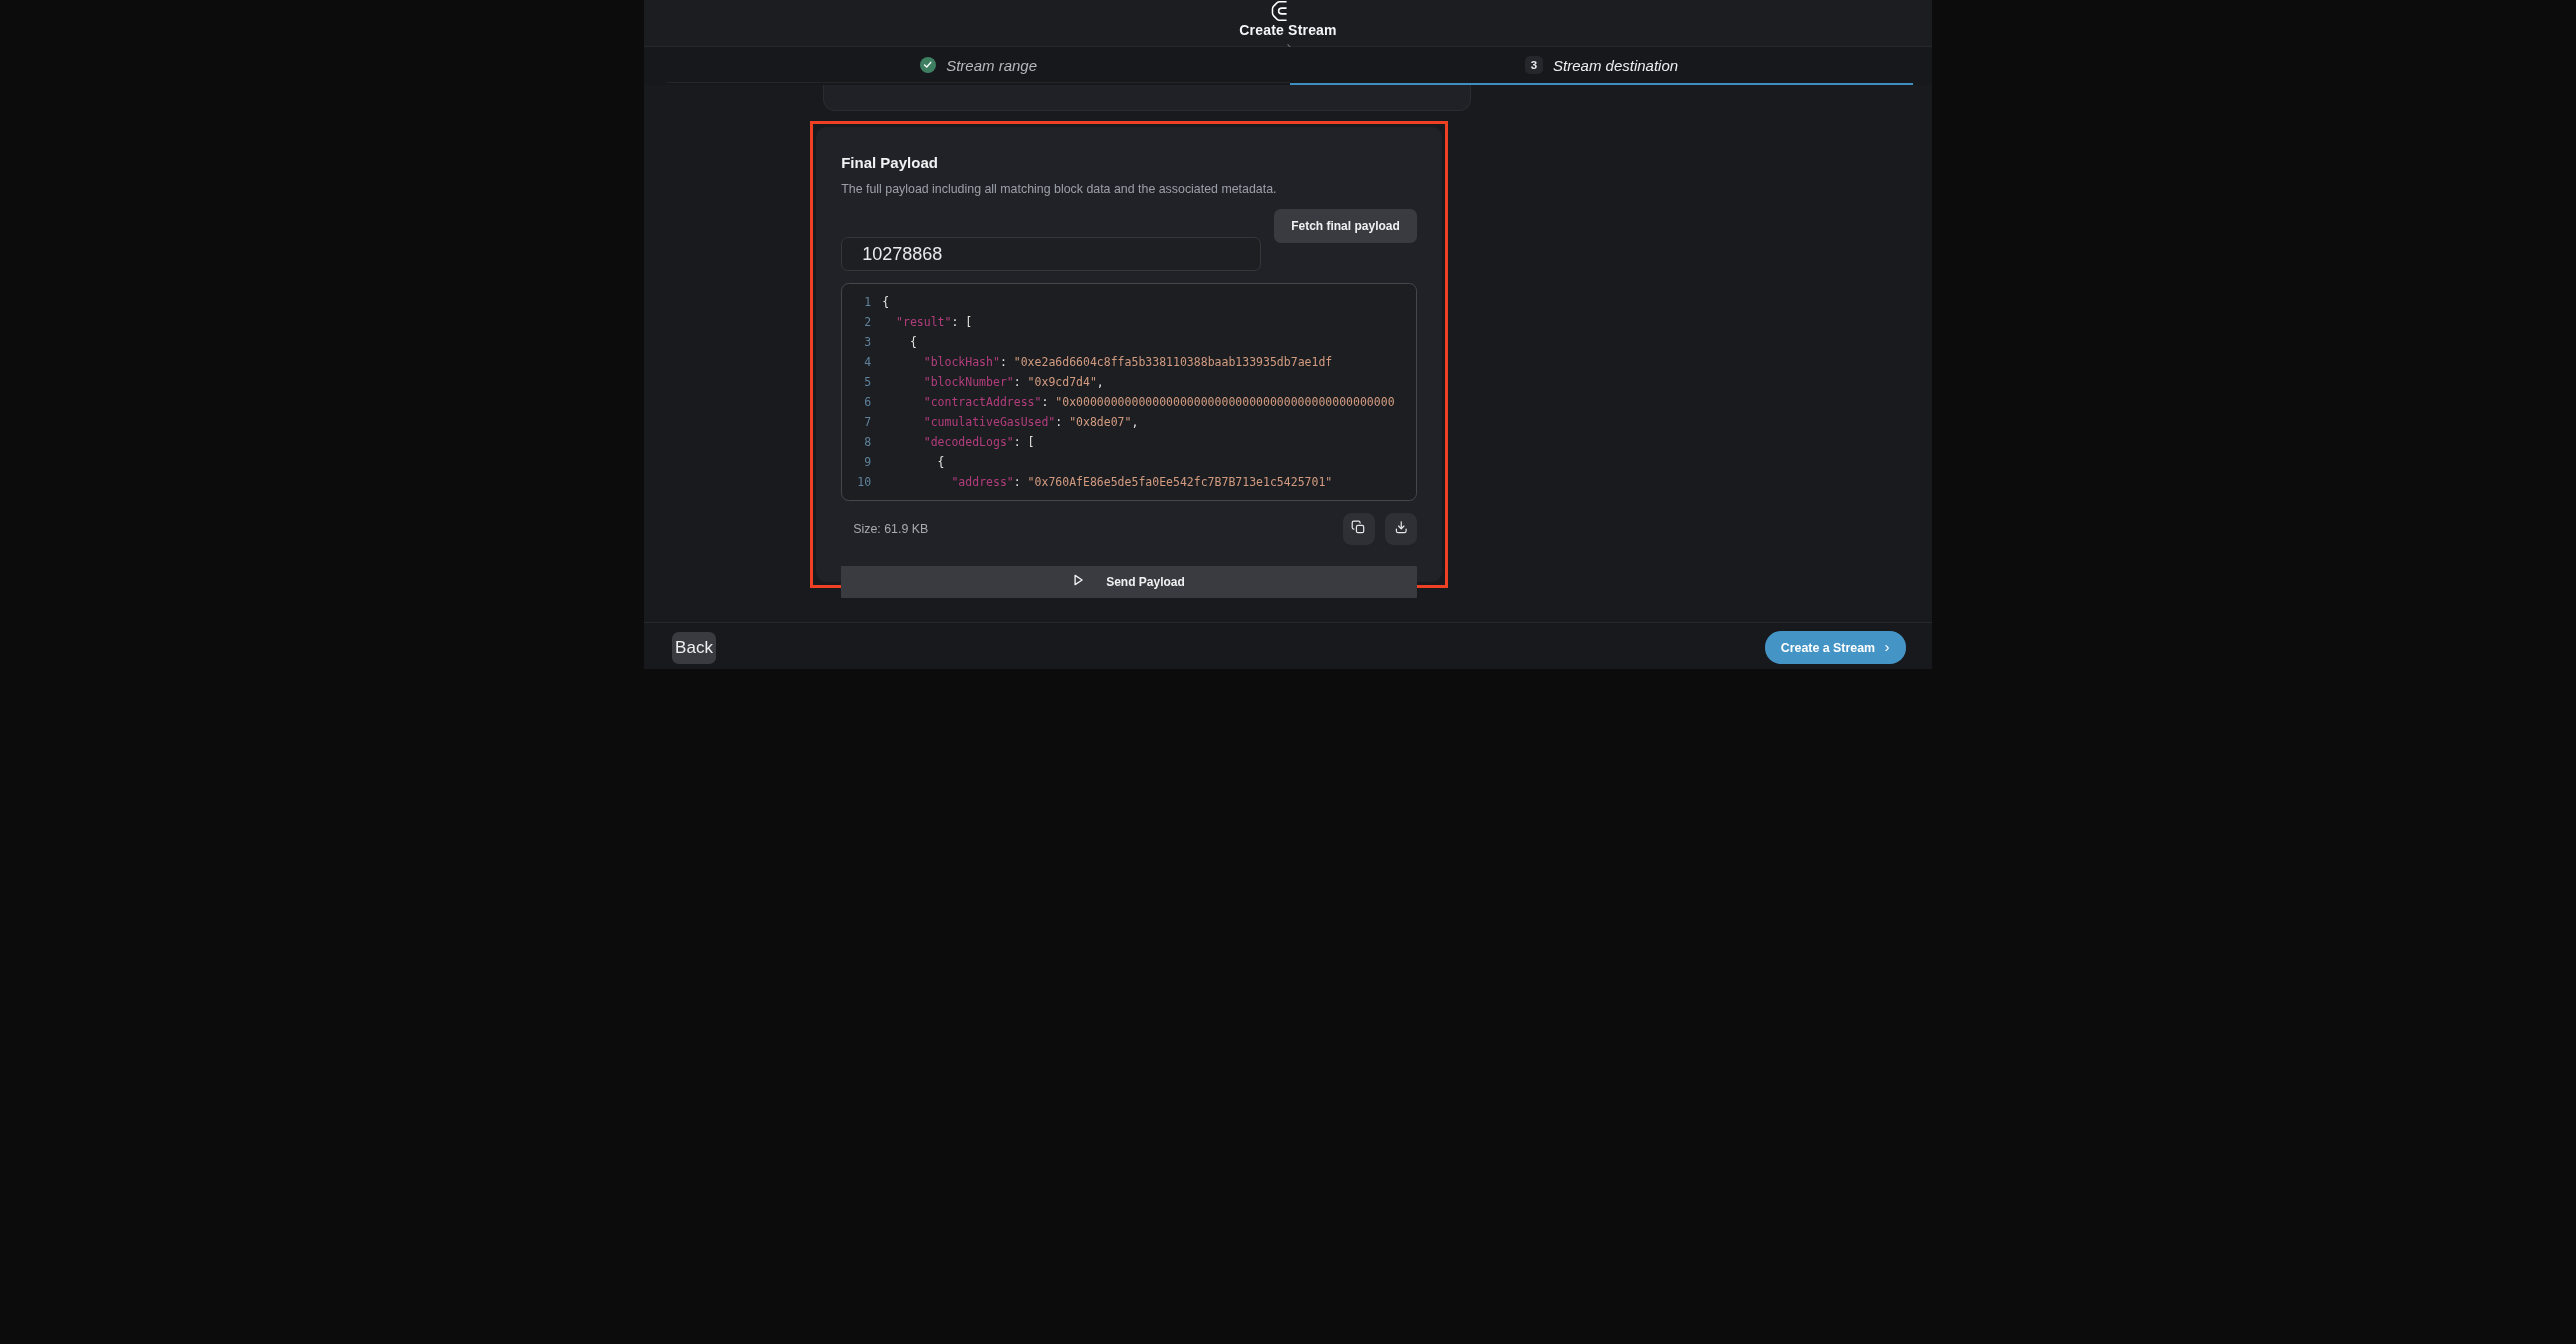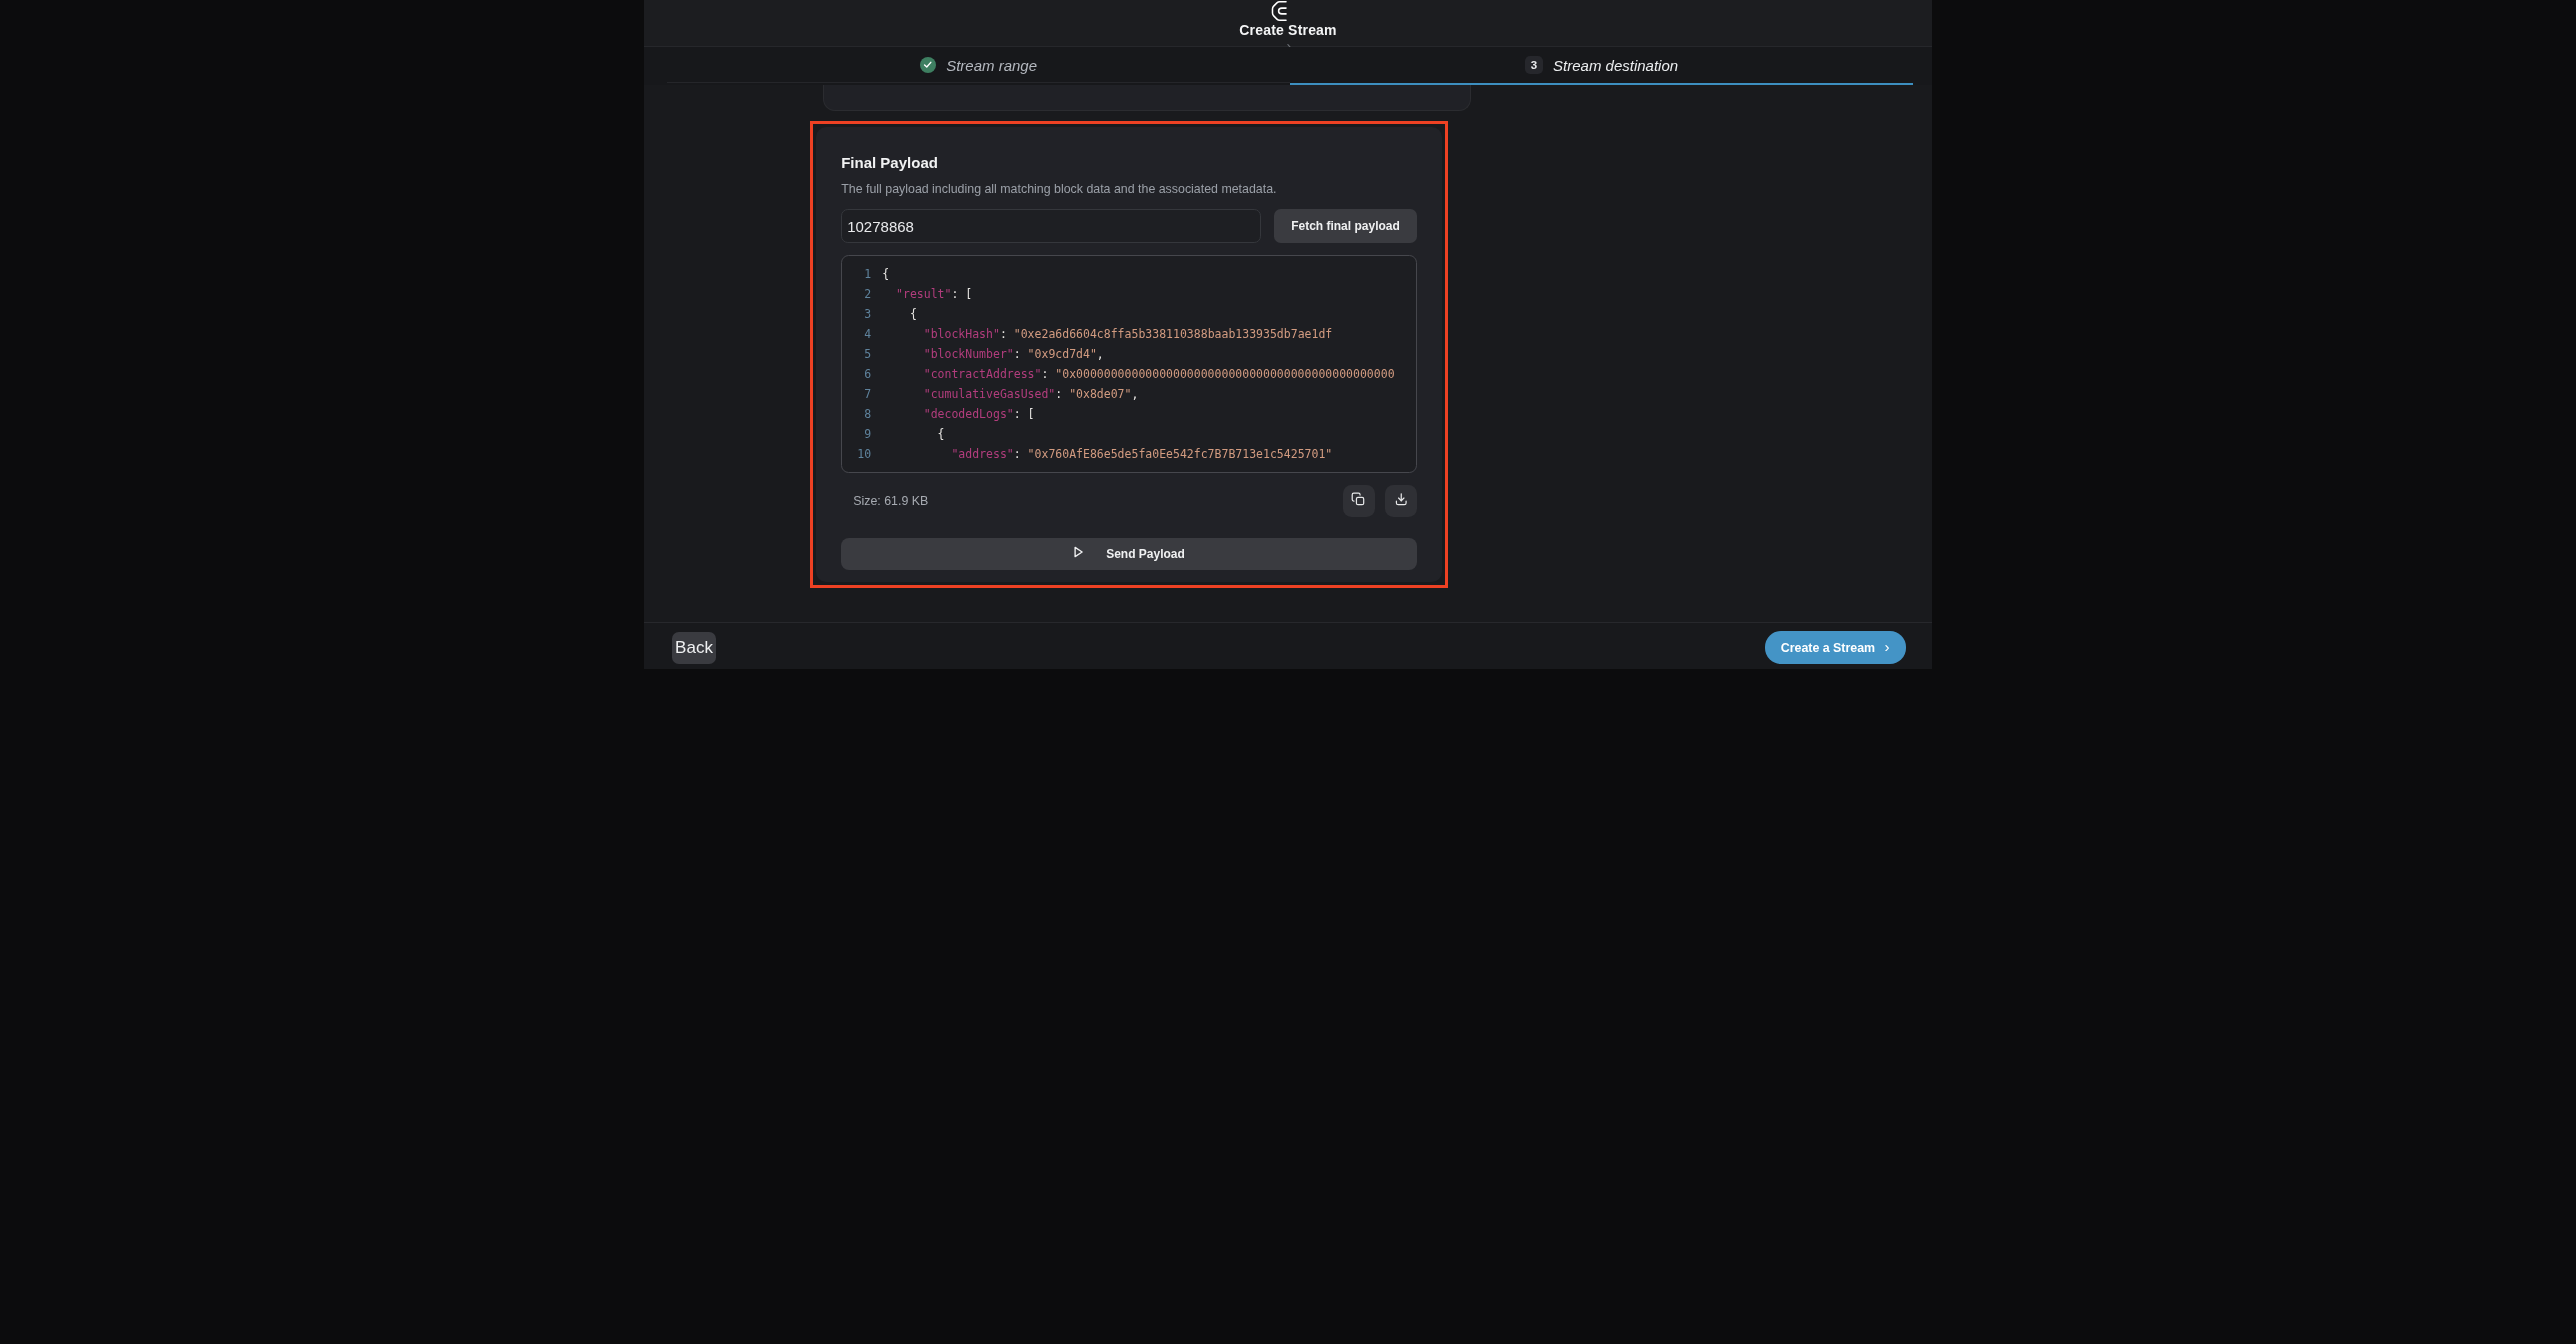--- a/index.html
+++ b/index.html
@@ -35,40 +35,40 @@
     background:#202126; border:0.9px solid #2b2c30; border-top:none; border-radius:0 0 12px 12px; }
 
   .highlight-box { position:absolute; top:36px; left:166px; width:638px; height:467px;
     border:3.4px solid #ee4123; }
   .payload-card { position:absolute; inset:2.6px; background:#212227; border-radius:10.2px; padding:27px 25.6px 22px 25.6px; }
   .card-title { color:#f1f2f3; font-size:15px; font-weight:700; }
   .card-desc { color:#9ba0a8; font-size:12.4px; margin-top:11px; }
 
   .input-row { display:flex; gap:13.6px; margin-top:13.6px; }
   .block-input { flex:1; height:34px; background:#1e1f23; border:0.9px solid #35373c; border-radius:6.8px;
-    color:#e9eaec; font-size:15px; padding:0 5px; outline:none; font-family:"Liberation Sans", sans-serif; }
+    color:#e9eaec; font-size:18px; padding:0 20px; outline:none; font-family:"Liberation Sans", sans-serif;margin-top:28px; }
   .fetch-btn { height:34px; padding:0 17px; background:#3a3b40; border:none; border-radius:6.8px;
     color:#f0f1f2; font-size:12px; font-weight:600; cursor:pointer; white-space:nowrap; }
 
   .code-block { margin-top:12px; height:218px; background:#1d1e22; border:0.9px solid #46474d; border-radius:7.7px;
     padding:7.7px 0; overflow:hidden; font-family:"DejaVu Sans Mono", monospace; font-size:11.5px; line-height:20px; }
   .code-line { display:flex; white-space:pre; }
   .gutter { flex:0 0 29px; text-align:right; color:#5f839d; user-select:none; }
   .code-text { padding-left:11px; overflow:hidden; }
   .tok-key { color:#b23d7d; }
   .tok-punct { color:#e7e5e2; }
   .tok-str { color:#d29b80; }
 
   .size-row { margin-top:12px; display:flex; align-items:center;margin-left:12px; }
   .size-label { color:#a7abb2; font-size:12.4px; }
   .icon-btns { margin-left:auto; display:flex; gap:10.2px; }
   .icon-btn { width:32px; height:32px; border-radius:8.5px; background:#2f3035; border:none; cursor:pointer;
     display:flex; align-items:center; justify-content:center; color:#e8e9ea; }
 
-  .send-btn { margin-top:20.5px; width:100%; height:32px; background:#3a3b40; border:none; border-radius:8px;
+  .send-btn { margin-top:20.5px; width:100%; height:32px; background:#3a3b40; border:none; border-radius:1px;
     color:#f0f1f2; font-size:12px; font-weight:600; cursor:pointer;
     display:flex; align-items:center; justify-content:center; gap:22px; }
 
   
   .footer { position:absolute; bottom:0; left:0; right:0; height:50px; background:#18191c;
     border-top:0.9px solid #27282c; display:flex; align-items:center; padding:0 26.4px 0 28px; }
   .back-btn { width:44px; height:32px; background:#3a3b40; border:none; border-radius:6.8px;
     color:#f0f1f2; font-size:17px; cursor:pointer; }
   .create-btn { margin-left:auto; height:33px; padding:0 16px; background:#4494c6; border:none; border-radius:16px;
     color:#fff; font-size:12.4px; font-weight:600; cursor:pointer; display:flex; align-items:center; gap:9.4px; }

